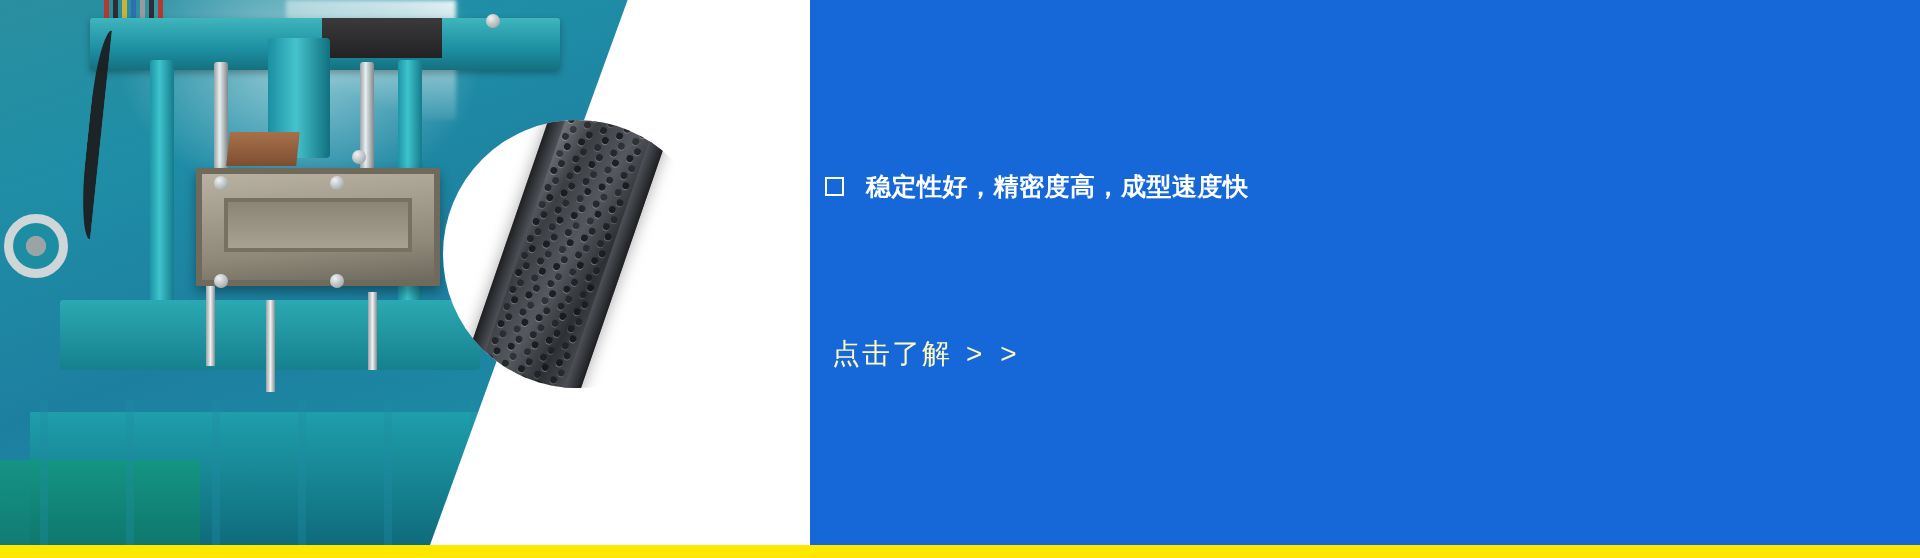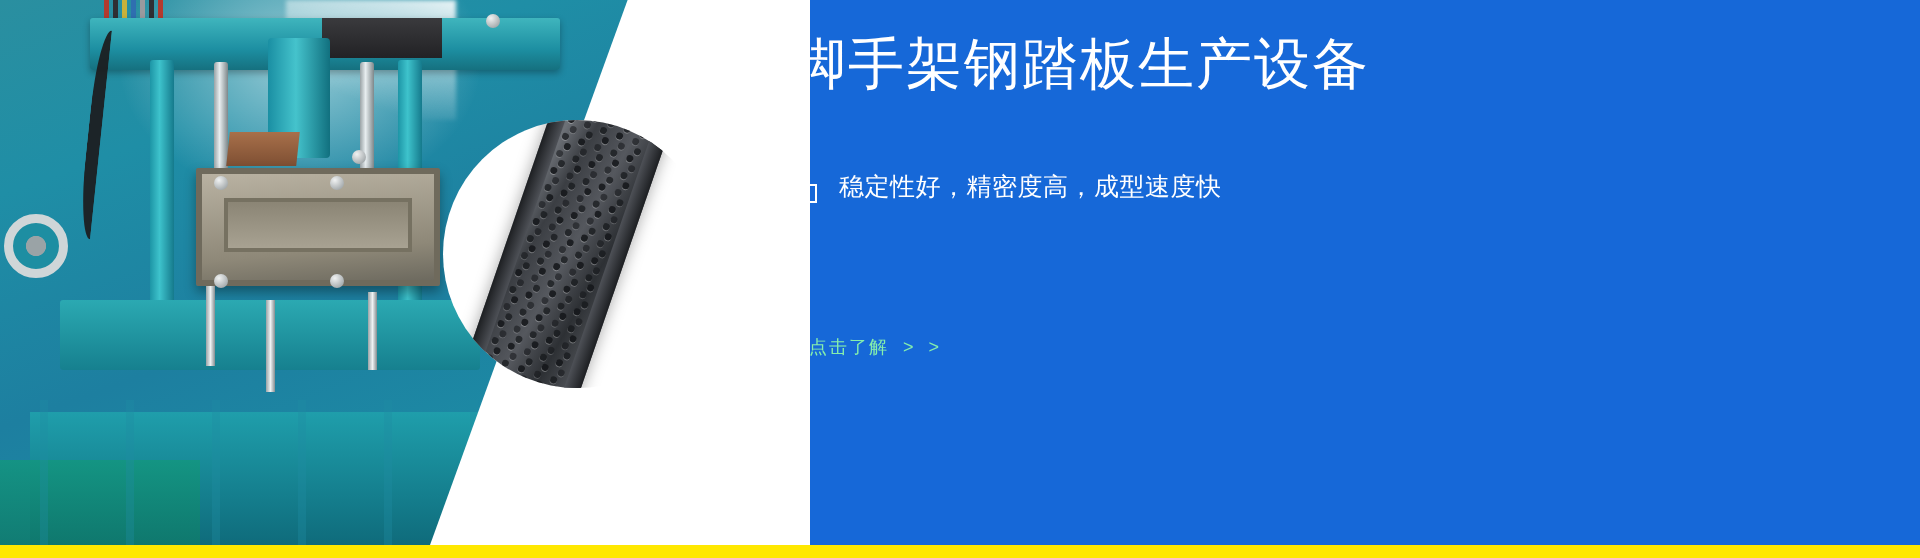--- a/index.html
+++ b/index.html
@@ -153,32 +153,32 @@
     position:absolute; left:790px; top:32px;
     font-size:56px; line-height:1.15; letter-spacing:2px;
     color:#ffffff; font-weight:400; white-space:nowrap;
   }
   .title-en{
     position:absolute; left:792px; top:106px;
     font-size:27px; letter-spacing:1.2px;
     color:#ffffff; font-weight:400; white-space:nowrap;
   }
   .feature{
-    position:absolute; left:798px; display:flex; align-items:flex-end;
-    color:#ffffff; font-size:25px; white-space:nowrap; letter-spacing:.5px;
+    position:absolute; left:825px; display:flex; align-items:center;
+    color:#ffffff; font-size:25px; white-space:nowrap; letter-spacing:.5px;font-weight:bold;
   }
   .feature.f1{ top:170px; }
   .feature.f2{ top:243px; }
   .chk{
     width:19px; height:19px; border:2px solid #ffffff; display:inline-block;
     margin-right:22px; flex:none;
   }
   .cta{
-    position:absolute; left:809px; top:335px;
-    color:#86efac; font-size:18px; letter-spacing:2px; white-space:nowrap;
+    position:absolute; left:832px; top:335px;
+    color:#fef9c3; font-size:28px; letter-spacing:2px; white-space:nowrap;
   }
   .cta .arrows{ margin-left:14px; letter-spacing:5px; }
 
   
   .yellow{
     position:absolute; left:0; top:545px; width:1920px; height:13px;
     background:#ffe800;
   }
 </style>
 </head>
@@ -400,21 +400,20 @@
           <b style="left: 34px; top: 291px; opacity: 0.7;"></b>
           <b style="left: 51px; top: 291px; opacity: 0.85;"></b>
           <b style="left: 5px; top: 300px; opacity: 0.55;"></b>
           <b style="left: 22px; top: 300px; opacity: 0.7;"></b>
         </div>
     </div>
   </div>
 
   <div class="txt">
 
-    <div class="title-cn">脚手架钢踏板生产设备</div>
 
 
     <div class="feature f1">
       <span class="chk"></span>
       <span>稳定性好，精密度高，成型速度快</span>
     </div>
 
 
     <div class="cta">
       <span>点击了解</span><span class="arrows">&gt; &gt;</span>

